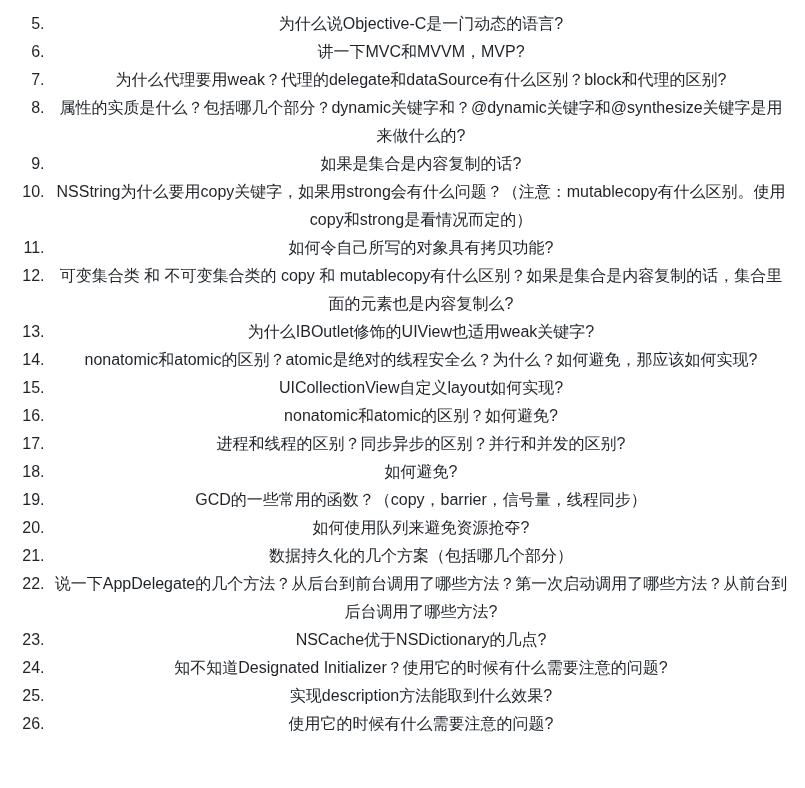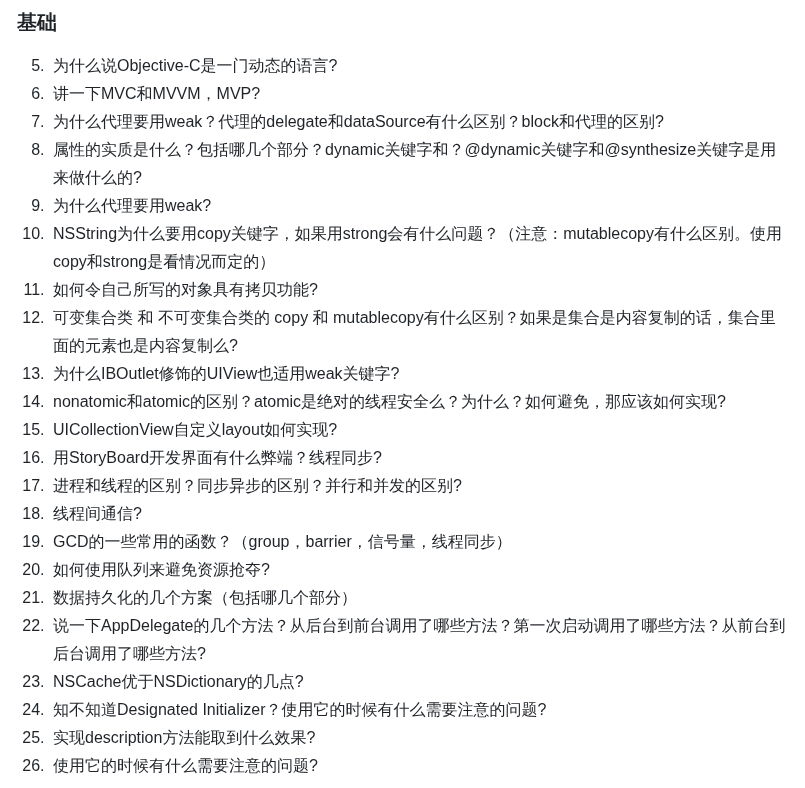--- a/index.html
+++ b/index.html
@@ -25,47 +25,47 @@
     font-weight: 700;
     line-height: 1.25;
     margin: 0 0 17px 0;
   }
   .question-list {
     margin: 0;
     padding: 0 0 0 32px;
     font-size: 16px;
     line-height: 1.75;
     list-style: decimal outside;
+    text-align: center;
   }
   .question-list li {
     padding-left: 4px;
     margin: 0;
   }
 </style>
 </head>
 <body>
 
 <div class="page">
-  <h3 class="heading">基础</h3>
   <ol class="question-list" start="5">
     <li>为什么说Objective-C是一门动态的语言?</li>
     <li>讲一下MVC和MVVM，MVP?</li>
     <li>为什么代理要用weak？代理的delegate和dataSource有什么区别？block和代理的区别?</li>
     <li>属性的实质是什么？包括哪几个部分？dynamic关键字和？@dynamic关键字和@synthesize关键字是用来做什么的?</li>
-    <li>为什么代理要用weak?</li>
+    <li>如果是集合是内容复制的话?</li>
     <li>NSString为什么要用copy关键字，如果用strong会有什么问题？（注意：mutablecopy有什么区别。使用copy和strong是看情况而定的）</li>
     <li>如何令自己所写的对象具有拷贝功能?</li>
     <li>可变集合类 和 不可变集合类的 copy 和 mutablecopy有什么区别？如果是集合是内容复制的话，集合里面的元素也是内容复制么?</li>
     <li>为什么IBOutlet修饰的UIView也适用weak关键字?</li>
     <li>nonatomic和atomic的区别？atomic是绝对的线程安全么？为什么？如何避免，那应该如何实现?</li>
     <li>UICollectionView自定义layout如何实现?</li>
-    <li>用StoryBoard开发界面有什么弊端？线程同步?</li>
+    <li>nonatomic和atomic的区别？如何避免?</li>
     <li>进程和线程的区别？同步异步的区别？并行和并发的区别?</li>
-    <li>线程间通信?</li>
-    <li>GCD的一些常用的函数？（group，barrier，信号量，线程同步）</li>
+    <li>如何避免?</li>
+    <li>GCD的一些常用的函数？（copy，barrier，信号量，线程同步）</li>
     <li>如何使用队列来避免资源抢夺?</li>
     <li>数据持久化的几个方案（包括哪几个部分）</li>
     <li>说一下AppDelegate的几个方法？从后台到前台调用了哪些方法？第一次启动调用了哪些方法？从前台到后台调用了哪些方法?</li>
     <li>NSCache优于NSDictionary的几点?</li>
     <li>知不知道Designated Initializer？使用它的时候有什么需要注意的问题?</li>
     <li>实现description方法能取到什么效果?</li>
     <li>使用它的时候有什么需要注意的问题?</li>
   </ol>
 </div>
 

